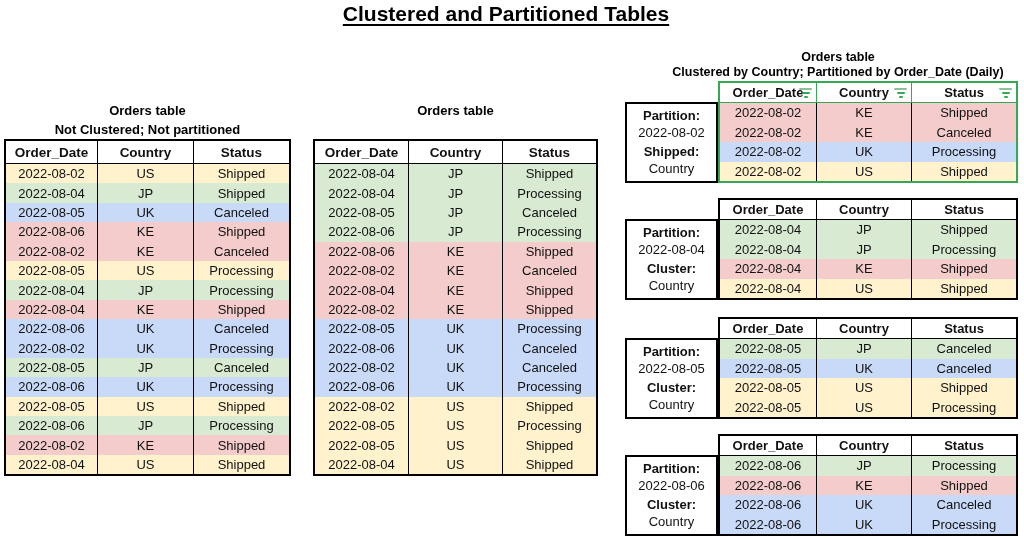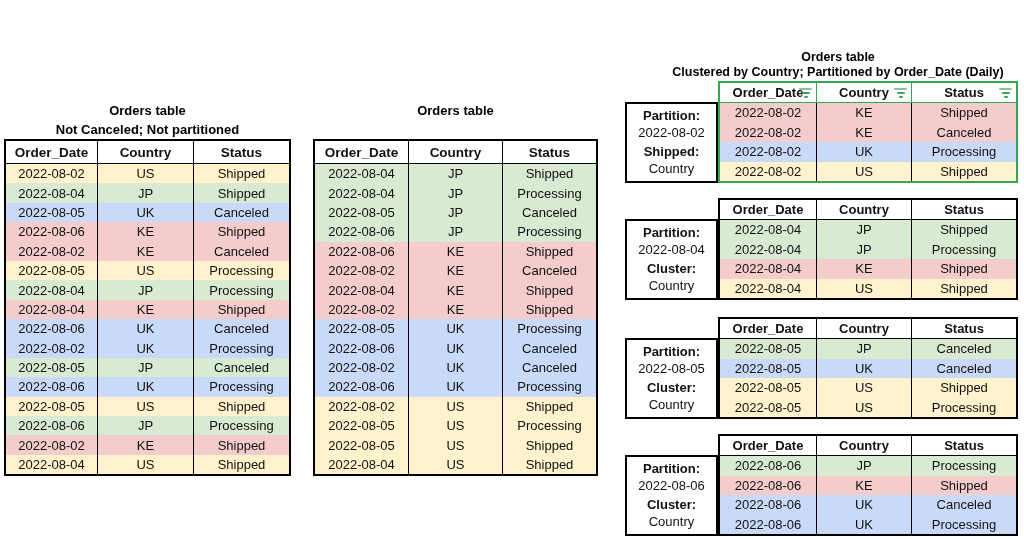--- a/index.html
+++ b/index.html
@@ -63,24 +63,25 @@
   .filter-icon .fb { height:2px; border-radius:1px; }
   .filter-icon .fb1 { width:13px; background:#8fbf9a; }
   .filter-icon .fb2 { width:8px;  background:var(--accent_green); }
   .filter-icon .fb3 { width:4px;  background:var(--accent_green); }
 </style>
 </head>
 <body>
 
 <div class="canvas">
 
+  <h1 class="main-title">Clustered and Partitioned Tables</h1>
 
   <div class="group-title gt-left">
     <div>Orders table</div>
-    <div>Not Canceled; Not partitioned</div>
+    <div>Not Clustered; Not partitioned</div>
   </div>
   <div class="table left-table">
     <div class="thead">
       <div class="th">Order_Date</div>
       <div class="th">Country</div>
       <div class="th">Status</div>
     </div>
     <div>
 
         <div class="trow yellow">

